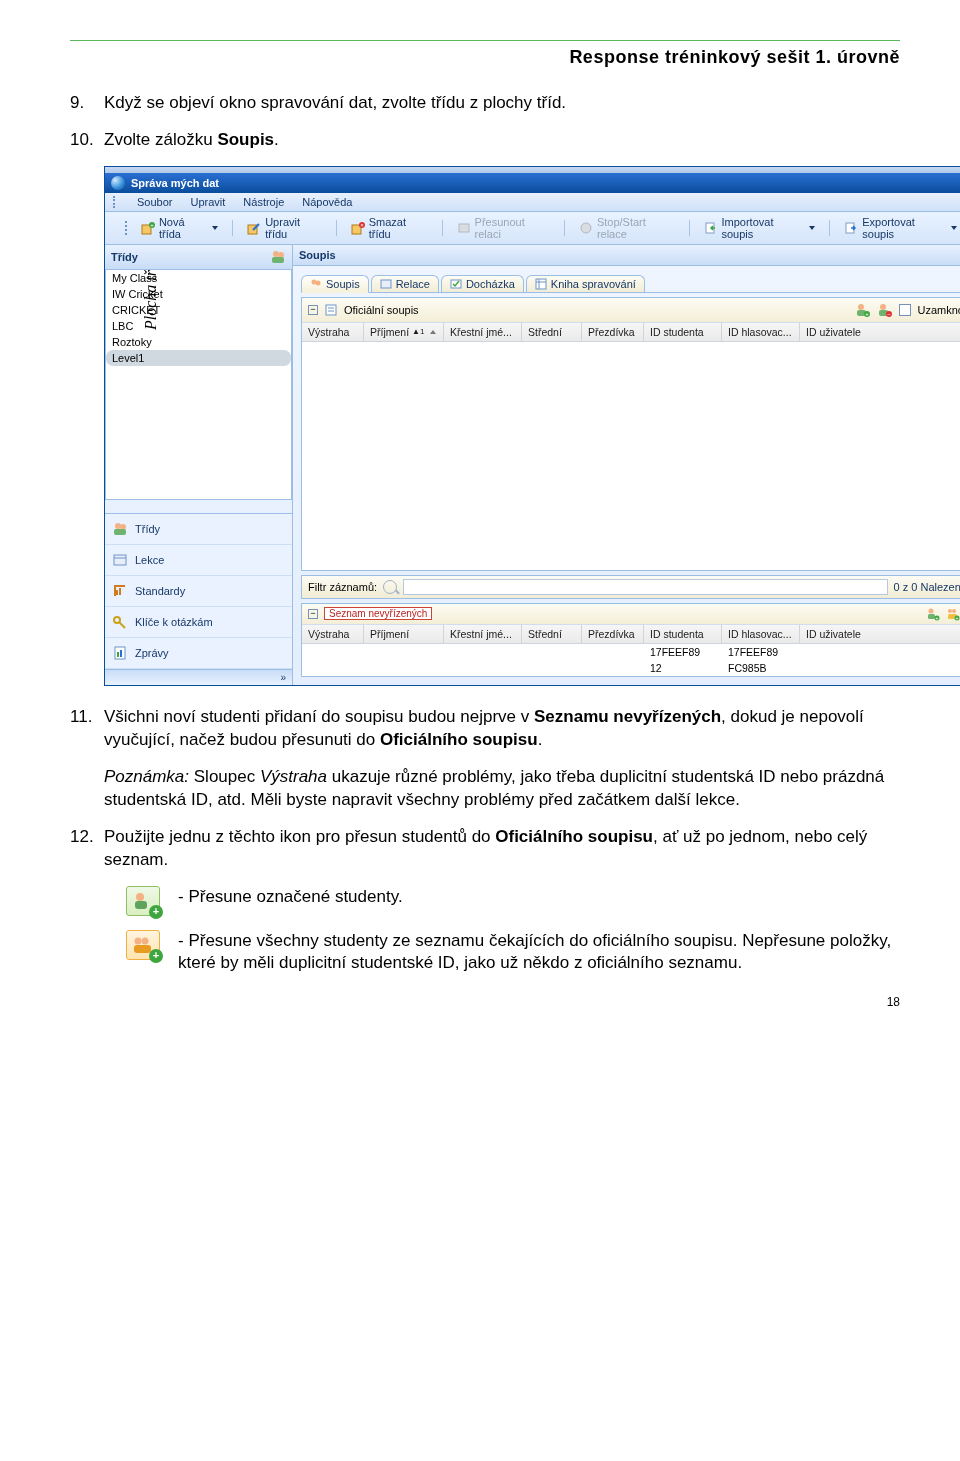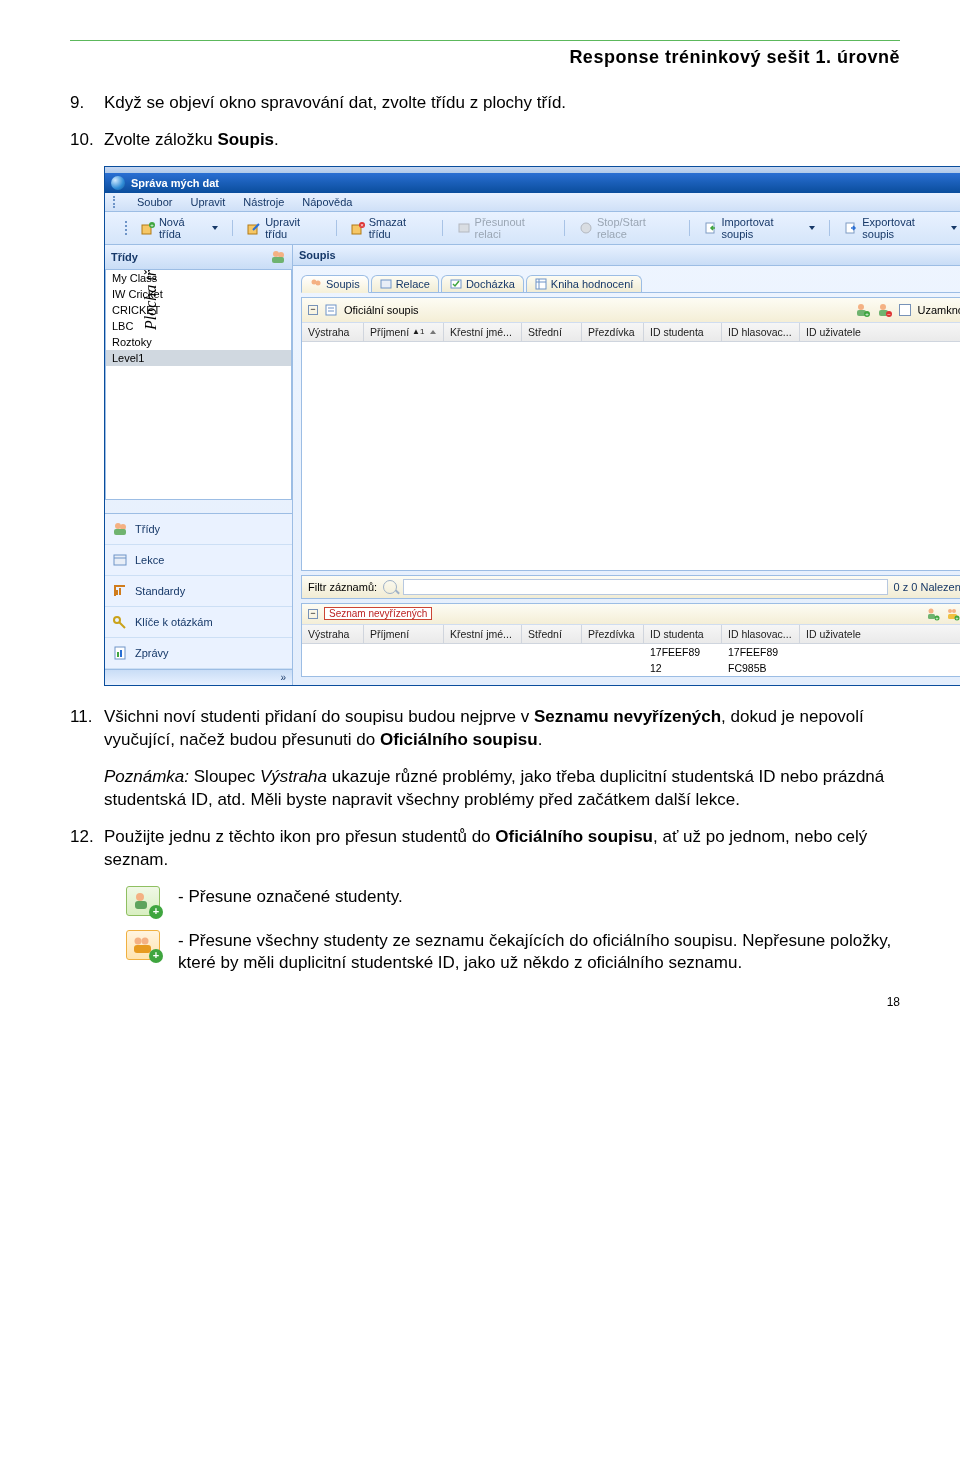--- a/index.html
+++ b/index.html
@@ -155,21 +155,21 @@
   .classes {
     background:#fff;
     border: 1px solid #9cbde4;
     border-top: none;
     height: 230px;
     overflow: hidden;
     font-size: 11px;
     position: relative;
   }
   .classes .row { padding: 2px 6px; }
-  .classes .row.sel { background:#d0d8e0; }
+  .classes .row.sel { background:#d0d8e0;border-radius:7px; }
   .vlabel {
     position:absolute;
     left: 36px; top: 60px;
     transform: rotate(-90deg);
     transform-origin: left top;
     font-style: italic;
     font-family: "Times New Roman", serif;
     font-size: 16px;
     color:#000;
   }
@@ -541,21 +541,21 @@
               <span>Docházka</span>
             </div>
             <div class="tab">
               <span class="ic">
                   <svg width="12" height="12">
                     <rect x="1" y="1" width="10" height="10" fill="#fff" stroke="#6e94c7"></rect>
                     <line x1="1" y1="4" x2="11" y2="4" stroke="#6e94c7"></line>
                     <line x1="4" y1="1" x2="4" y2="11" stroke="#6e94c7"></line>
                   </svg>
                 </span>
-              <span>Kniha hodnocení</span>
+              <span>Kniha spravování</span>
             </div>
           </div>
 
           <div class="content-box">
             <div class="roster-header">
               <span style="width:10px;height:10px;border:1px solid #7792b8;display:inline-flex;align-items:center;justify-content:center;font-size:9px;line-height:1;">−</span>
               <span class="ic">
                   <svg width="14" height="14">
                     <rect x="2" y="2" width="10" height="10" fill="#fff" stroke="#6e94c7"></rect>
                     <line x1="4" y1="5" x2="10" y2="5" stroke="#6e94c7"></line>

